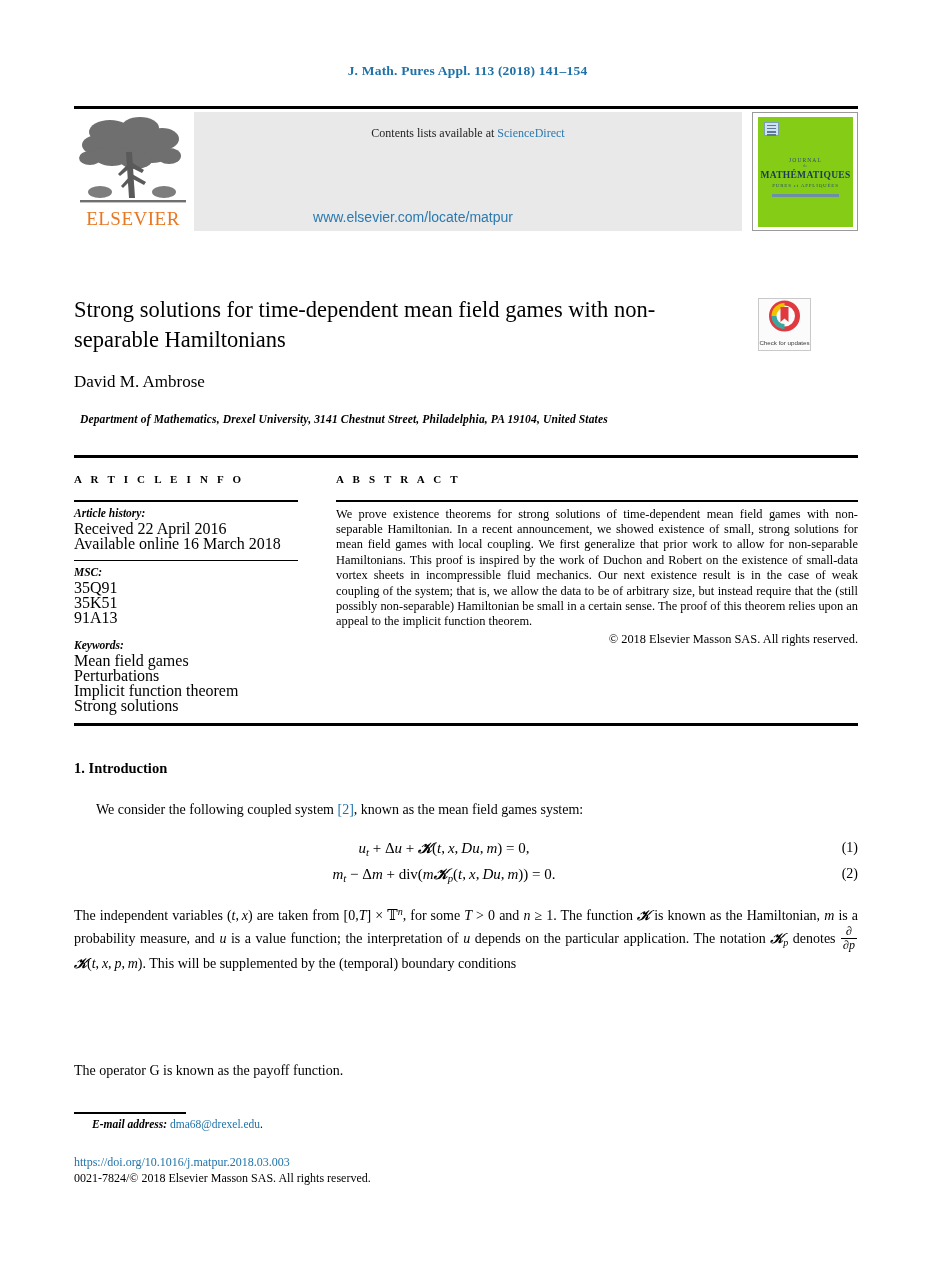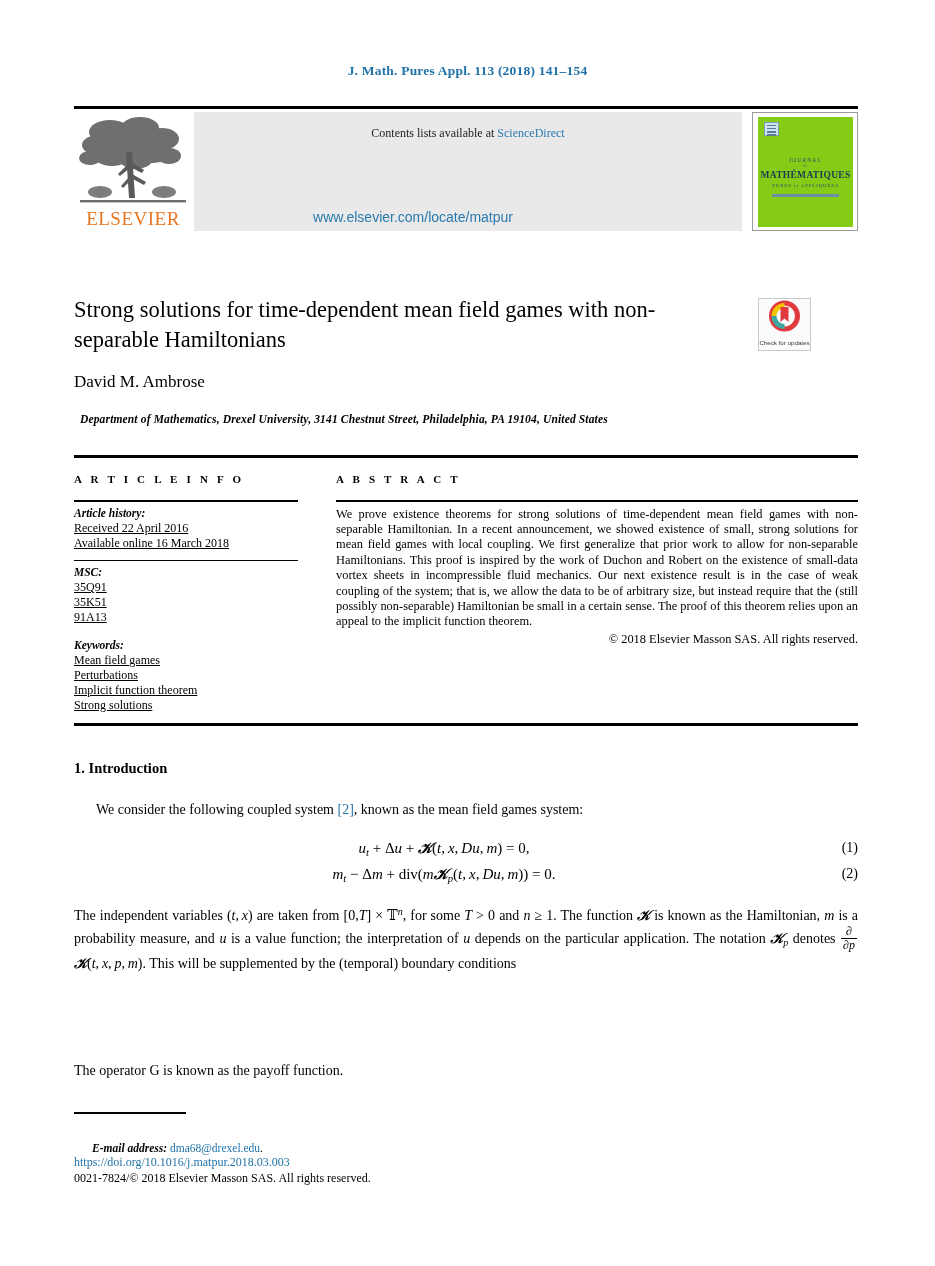--- a/index.html
+++ b/index.html
@@ -228,23 +228,22 @@
     margin: 0 0 4px 0;
   }
   .info-rule.second { margin-top: 9px; }
   .info-label {
     font-style: italic;
     font-weight: bold;
     font-size: 11.5px;
     line-height: 15px;
   }
   .info-line {
-    font-size: 12px;
+    font-size: 16px;
     line-height: 15px;
-    text-decoration: underline;
   }
   .info-gap { height: 13px; }
 
   .abstract-col {
     position: absolute;
     left: 336px; top: 500px;
     width: 522px;
   }
   .abs-rule {
     width: 522px;
@@ -324,21 +323,20 @@
     left: 74px; top: 1112px;
     width: 112px;
     height: 1.6px;
     background: #000;
   }
   .email-line {
     position: absolute;
     left: 74px; top: 1118px;
     font-size: 11.5px;
     text-indent: 18px;
-    margin-top: 24px;
   }
   .email-label { font-style: italic; font-weight: bold; }
   .email-addr { color: #1f72a8; }
   .doi-line {
     position: absolute;
     left: 74px; top: 1155px;
     font-size: 12px;
     color: #1f72a8;
   }
   .issn-line {

